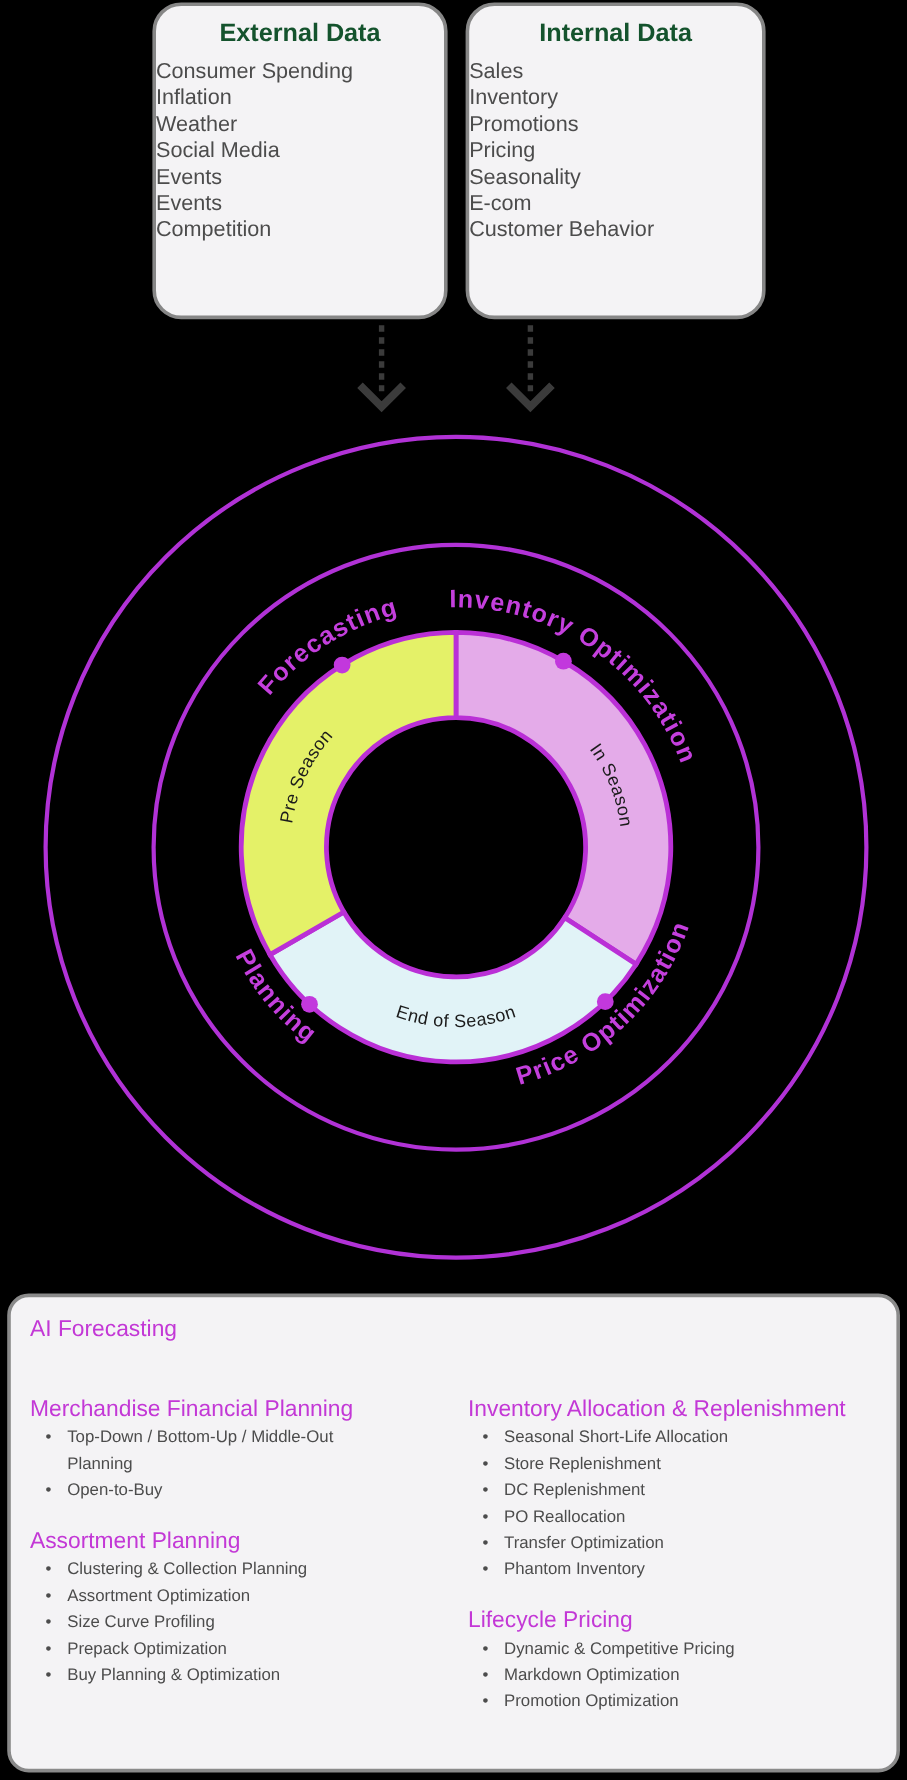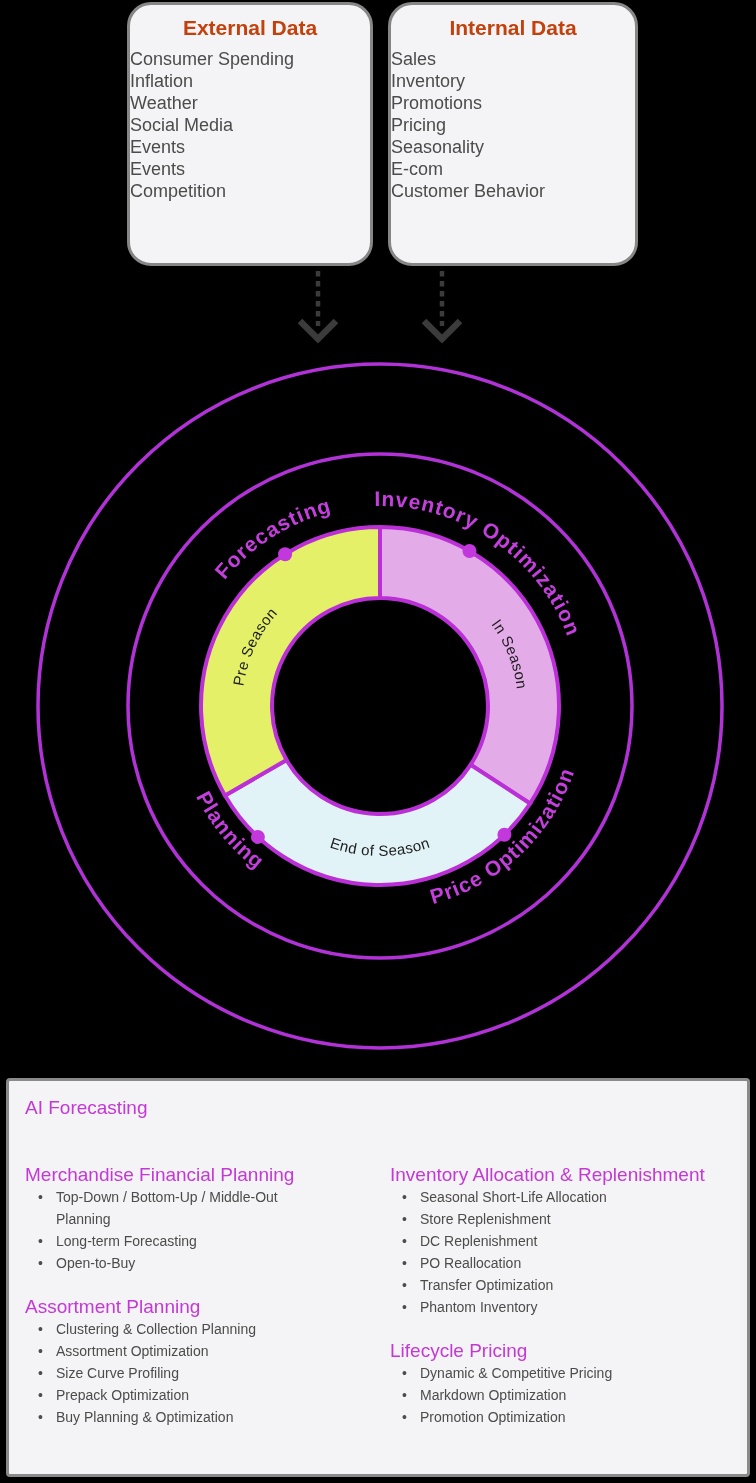--- a/index.html
+++ b/index.html
@@ -3,36 +3,36 @@
 <meta charset="utf-8">
 <style>
   html,body{margin:0;padding:0;background:#000;}
   .page{position:relative;width:756px;height:1483px;background:#000;overflow:hidden;
         font-family:"Liberation Sans",sans-serif;}
   
   .data-box{position:absolute;top:2px;background:#f4f3f5;border:3px solid #868686;
             border-radius:24px;box-sizing:border-box;height:264px;}
   .box-external{left:127px;width:246px;}
   .box-internal{left:388px;width:250px;}
-  .box-title{margin-top:12px;text-align:center;font-size:21px;font-weight:700;color:#c2410c;line-height:22px;}
+  .box-title{margin-top:12px;text-align:center;font-size:21px;font-weight:700;color:#14532d;line-height:22px;}
   .box-list{margin-top:9px;}
   .box-item{font-size:18px;line-height:22px;color:#4c4c4c;}
   
   .cycle-svg{position:absolute;left:0;top:268px;width:756px;height:794px;}
   .ring{fill:none;stroke:#b132d6;stroke-width:3.5;}
   .seg{stroke:#ba30d6;stroke-width:4;}
   .dot{fill:#c238dd;stroke:none;}
   .arc-guide{fill:none;stroke:none;}
   .curved-label{fill:#c43fdd;font-size:21px;font-weight:600;letter-spacing:1px;}
   .inner-label{fill:#1b1b1b;font-size:15px;letter-spacing:0.4px;}
   .arrow-line{stroke:#3b3b3b;stroke-width:4.5;stroke-dasharray:5.5 4.5;fill:none;}
   .arrow-head{stroke:#3b3b3b;stroke-width:6.5;fill:none;stroke-linejoin:miter;}
   
   .panel{position:absolute;left:6px;top:1078px;width:744px;height:399px;box-sizing:border-box;
-         background:#f4f3f5;border:3px solid #8a8a8a;border-radius:4px;padding:16px 14px 0 16px;}
+         background:#f4f3f5;border:3px solid #8a8a8a;border-radius:18px;padding:16px 14px 0 16px;}
   .panel-title{font-size:19px;line-height:22px;color:#c338d6;}
   .panel-columns{display:flex;margin-top:45px;}
   .col-left{width:365px;flex:none;}
   .col-right{flex:1;}
   .section{margin-bottom:22px;}
   .section-heading{font-size:19px;line-height:22px;color:#c338d6;}
   .section ul{list-style:none;margin:0;padding:0;}
   .section li{position:relative;padding-left:31px;font-size:14px;line-height:22px;color:#4c4c4c;}
   .section li::before{content:"•";position:absolute;left:13px;color:#4c4c4c;}
   .col-left .section li{max-width:300px;box-sizing:border-box;}
@@ -125,21 +125,20 @@
 
   <div class="panel">
     <div class="panel-title">AI Forecasting</div>
     <div class="panel-columns">
 
       <div class="col-left">
         <div class="section">
           <div class="section-heading">Merchandise Financial Planning</div>
           <ul>
             <li>Top-Down / Bottom-Up / Middle-Out Planning</li>
-            <li>Long-term Forecasting</li>
             <li>Open-to-Buy</li>
           </ul>
         </div>
         <div class="section">
           <div class="section-heading">Assortment Planning</div>
           <ul>
             <li>Clustering &amp; Collection Planning</li>
             <li>Assortment Optimization</li>
             <li>Size Curve Profiling</li>
             <li>Prepack Optimization</li>

